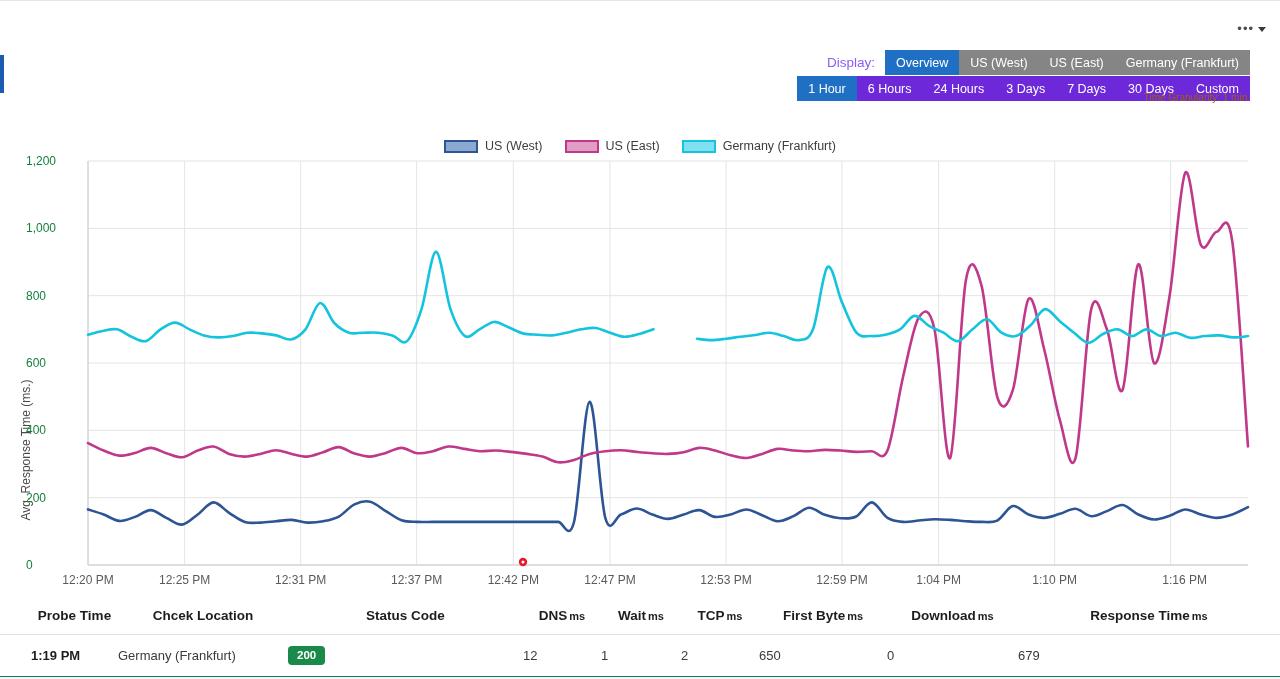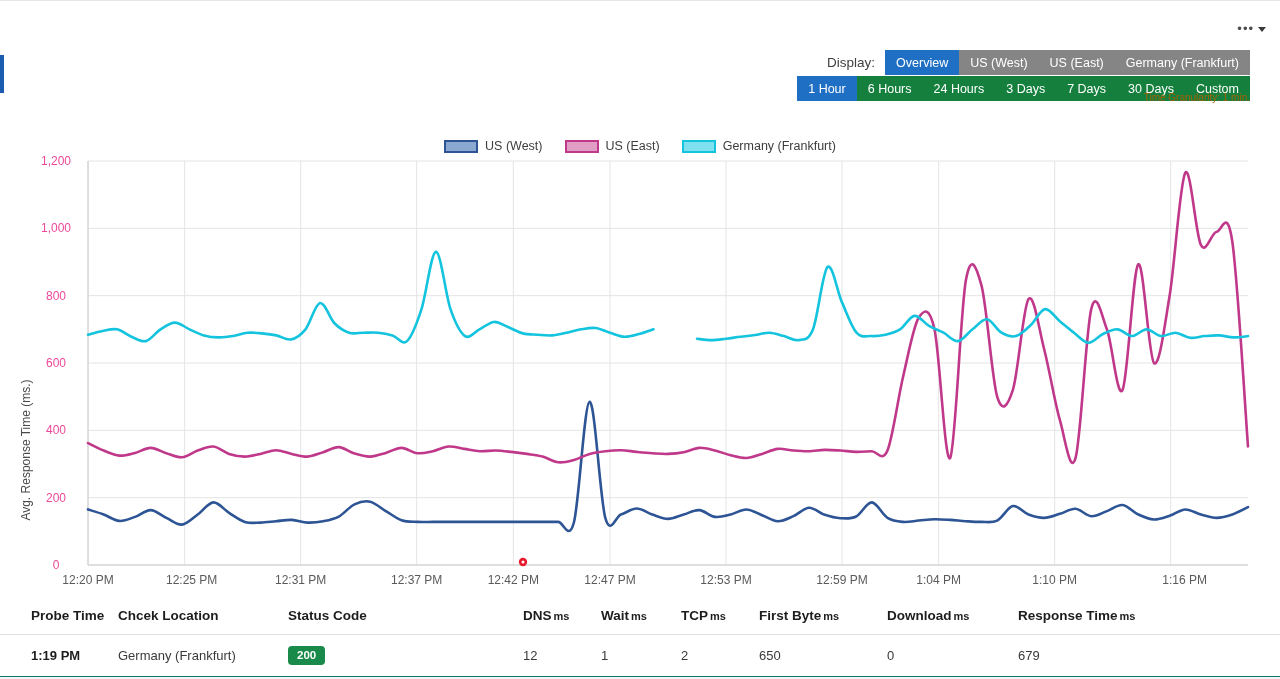--- a/index.html
+++ b/index.html
@@ -43,37 +43,37 @@
     width: 0; height: 0; border-left: 4px solid transparent;
     border-right: 4px solid transparent; border-top: 5px solid #3a3a3a;
   }
 
   
   .display-row {
     position: absolute; right: 30px; top: 50px;
     display: flex; align-items: stretch;
   }
   .display-label {
-    font-size: 13.5px; color: #404040; padding-right: 10px;
+    font-size: 13.5px; color: #8b5cf6; padding-right: 10px;
     display: flex; align-items: center;
   }
   .seg { display: flex; }
   .seg .btn {
     background: #858585; color: #ffffff; font-size: 12.5px;
     padding: 4px 11px; height: 25px; display: flex; align-items: center;
     cursor: pointer; white-space: nowrap;
   }
   .seg .btn.active { background: #1f6fc4; }
 
   .range-row {
     position: absolute; right: 30px; top: 76px;
     display: flex;
   }
   .range-row .btn {
-    background: #15803d; color: #ffffff; font-size: 12.5px;
+    background: #6d28d9; color: #ffffff; font-size: 12.5px;
     padding: 0 11px; height: 25px; display: flex; align-items: center;
     cursor: pointer; white-space: nowrap;
   }
   .range-row .btn.active { background: #1f6fc4; }
 
   .granularity {
     position: absolute; right: 30px; top: 92px;
     font-size: 10px; color: #a16207; white-space: nowrap;
   }
 
@@ -87,34 +87,34 @@
   .legend-text { font-size: 12.5px; color: #3d3d3d; }
 
   
   .chart-wrap { position: absolute; left: 0; top: 150px; width: 1280px; height: 440px; }
   .y-title {
     position: absolute; left: 26px; top: 300px;
     transform: translate(-50%, -50%) rotate(-90deg);
     font-size: 12px; color: #4a4a4a; white-space: nowrap;
   }
   .y-tick {
-    position: absolute; right: 1194px; width: 60px; text-align: center;
-    font-size: 12px; color: #ec4899; transform: translateY(-50%);
+    position: absolute; right: 1194px; width: 60px; text-align: left;
+    font-size: 12px; color: #15803d; transform: translateY(-50%);
   }
   .x-tick {
     position: absolute; font-size: 12px; color: #5a5a5a;
     transform: translateX(-50%); white-space: nowrap;
   }
   svg.plot { position: absolute; left: 0; top: 0; }
 
   
   .tbl { position: absolute; left: 0; top: 598px; width: 1280px; }
   .tbl table { width: 1280px; border-collapse: collapse; table-layout: fixed; }
   .tbl th {
-    text-align: left; font-size: 13.5px; font-weight: bold; color: #1d1d1d;
+    text-align: center; font-size: 13.5px; font-weight: bold; color: #1d1d1d;
     padding: 10px 0 11px 0; border-bottom: 1px solid #e2e2e2;
   }
   .tbl th .unit { font-size: 11px; font-weight: bold; color: #1d1d1d; margin-left: 2px; }
   .tbl td {
     font-size: 13px; color: #3a3a3a; padding: 11px 0;
     border-bottom: 1px solid #0f766e;
   }
   .tbl td.time { font-weight: bold; color: #1d1d1d; }
   .tbl tr.hover td { background: #f4f4f4; }
   .badge {
@@ -188,21 +188,21 @@
         <div class="y-tick" style="top: 415px;">0</div>
         <div class="y-tick" style="top: 347.667px;">200</div>
         <div class="y-tick" style="top: 280.333px;">400</div>
         <div class="y-tick" style="top: 213px;">600</div>
         <div class="y-tick" style="top: 145.667px;">800</div>
         <div class="y-tick" style="top: 78.3333px;">1,000</div>
         <div class="y-tick" style="top: 11px;">1,200</div>
       </div>
     <div id="x-ticks">
         <div class="x-tick" style="left: 88px; top: 423px;">12:20 PM</div>
-        <div class="x-tick" style="left: 184.667px; top: 423px; margin-left: 7px;">12:25 PM</div>
+        <div class="x-tick" style="left: 184.667px; top: 423px;">12:25 PM</div>
         <div class="x-tick" style="left: 300.667px; top: 423px;">12:31 PM</div>
         <div class="x-tick" style="left: 416.667px; top: 423px;">12:37 PM</div>
         <div class="x-tick" style="left: 513.333px; top: 423px;">12:42 PM</div>
         <div class="x-tick" style="left: 610px; top: 423px;">12:47 PM</div>
         <div class="x-tick" style="left: 726px; top: 423px;">12:53 PM</div>
         <div class="x-tick" style="left: 842px; top: 423px;">12:59 PM</div>
         <div class="x-tick" style="left: 938.667px; top: 423px; text-align: center;">1:04 PM</div>
         <div class="x-tick" style="left: 1054.67px; top: 423px;">1:10 PM</div>
         <div class="x-tick" style="left: 1170.67px; top: 423px; margin-left: 14px;">1:16 PM</div>
       </div>

